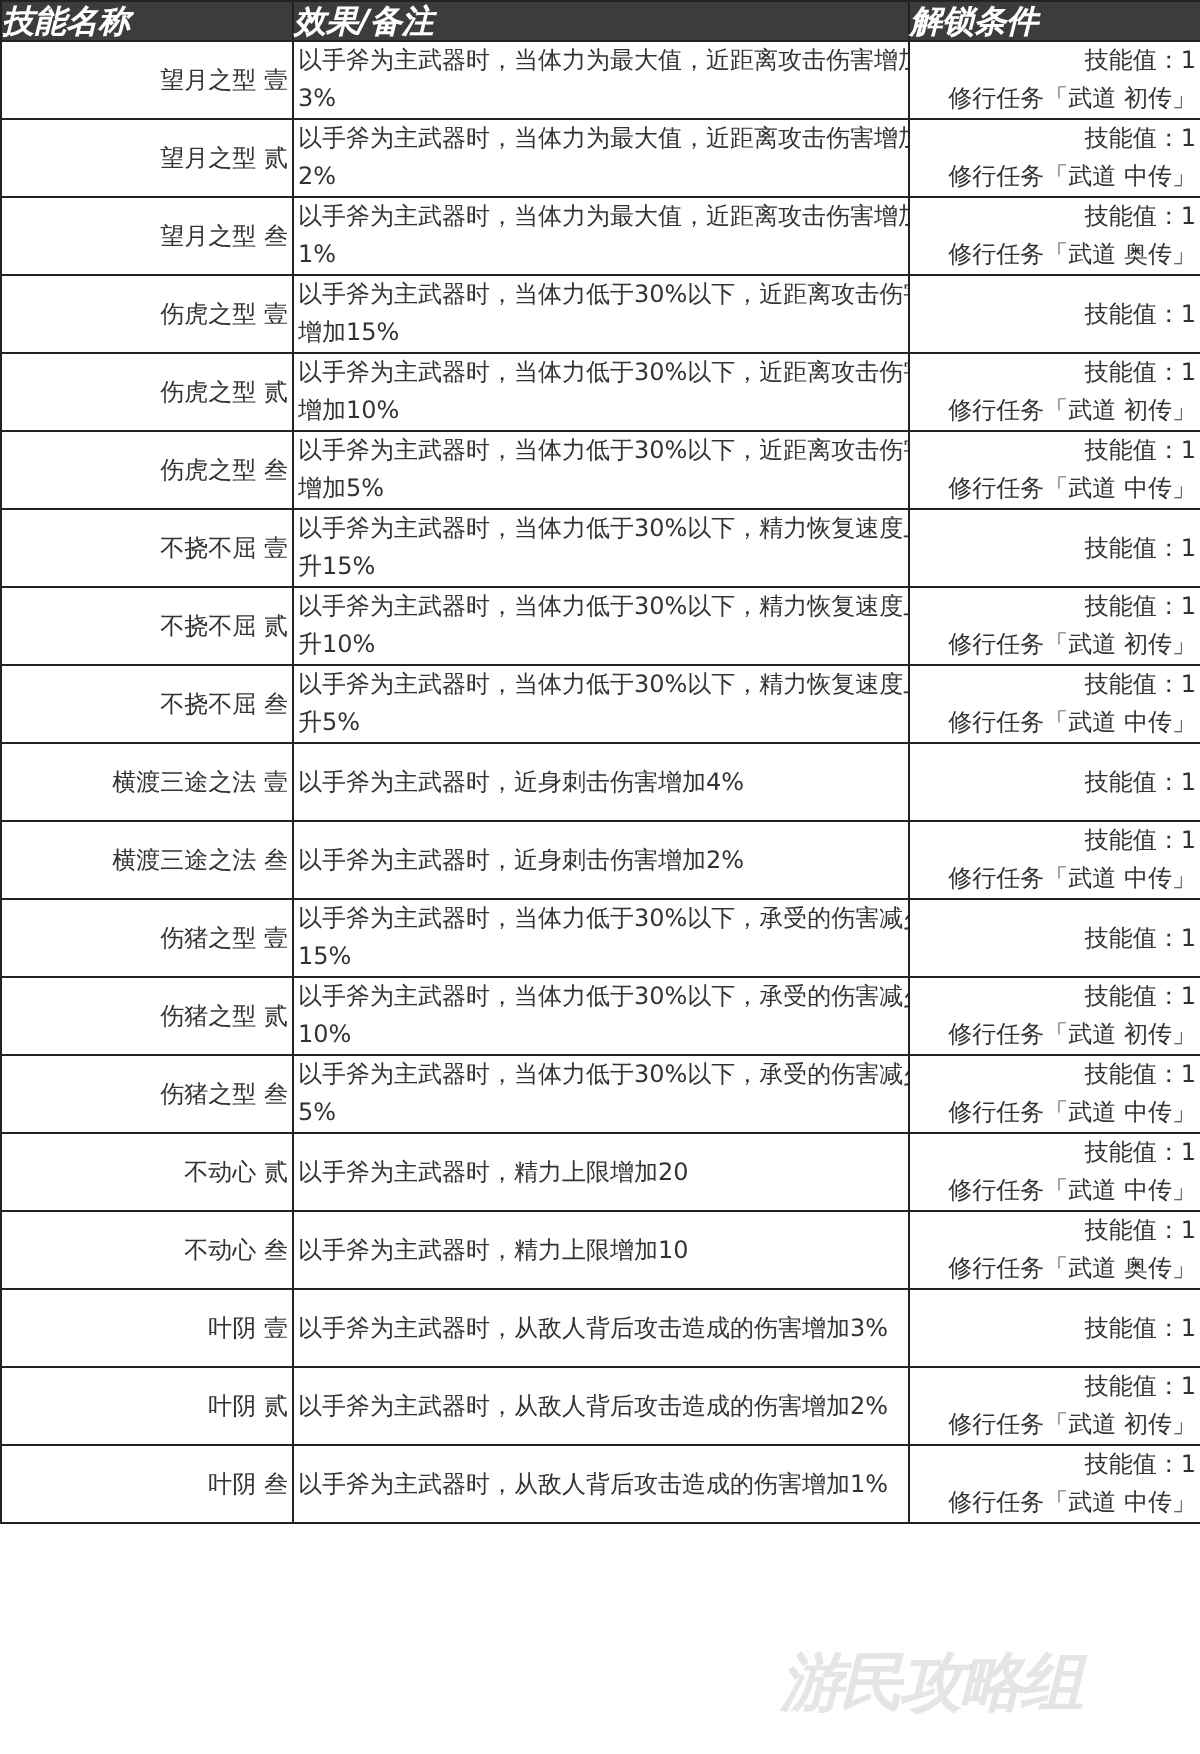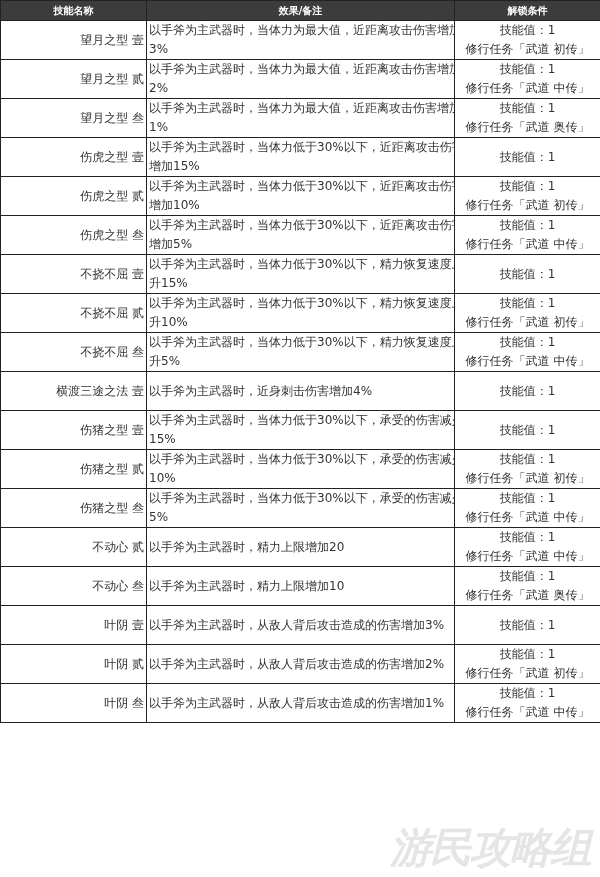--- a/index.html
+++ b/index.html
@@ -5,29 +5,29 @@
     html, body { margin: 0; padding: 0; background: #ffffff; }
     body { width: 600px; height: 877px; overflow: hidden; position: relative;
            font-family: "DejaVu Sans", "Liberation Sans", sans-serif; }
     table.skills { border-collapse: collapse; width: 600px; table-layout: fixed;
                    font-size: 12px; color: #333333; }
     table.skills col.c1 { width: 146px; }
     table.skills col.c2 { width: 308px; }
     table.skills col.c3 { width: 146px; }
     table.skills th { background: #3c3c3c; color: #ffffff; font-weight: bold;
                       height: 19px; padding: 0; border: 1px solid #222222;
-                      font-size: 10px; text-align: center; line-height: 19px; }
+                      font-size: 16px; text-align: left; line-height: 19px; font-style: italic; }
     table.skills td { border: 1px solid #222222; height: 38px; padding: 0 2px;
                       vertical-align: middle; line-height: 19px; overflow: hidden; }
     td.name { text-align: right; }
     td.effect { text-align: left; }
-    td.cond { text-align: center; }
+    td.cond { text-align: right; }
     .line { display: block; white-space: nowrap; }
     .watermark { position: absolute; left: 390px; top: 820px; width: 210px; height: 57px;
-                 font-size: 42px; font-weight: bold; color: rgba(160,160,160,0.28);
+                 font-size: 32px; font-weight: bold; color: rgba(160,160,160,0.28);
                  letter-spacing: -2px; pointer-events: none; white-space: nowrap;
                  font-style: italic; }
   </style>
 </head>
 <body>
 
 <table class="skills">
   <colgroup>
       <col class="c1">
       <col class="c2">
@@ -141,20 +141,30 @@
       <tr>
         <td class="name">横渡三途之法 壹</td>
         <td class="effect">
           <span class="line">以手斧为主武器时，近身刺击伤害增加4%</span>
         </td>
         <td class="cond">
           <span class="line">技能值：1</span>
         </td>
       </tr>
       <tr>
+        <td class="name">横渡三途之法 叁</td>
+        <td class="effect">
+          <span class="line">以手斧为主武器时，近身刺击伤害增加2%</span>
+        </td>
+        <td class="cond">
+          <span class="line">技能值：1</span>
+          <span class="line">修行任务「武道 中传」</span>
+        </td>
+      </tr>
+      <tr>
         <td class="name">伤猪之型 壹</td>
         <td class="effect">
           <span class="line">以手斧为主武器时，当体力低于30%以下，承受的伤害减少</span>
           <span class="line">15%</span>
         </td>
         <td class="cond">
           <span class="line">技能值：1</span>
         </td>
       </tr>
       <tr>

